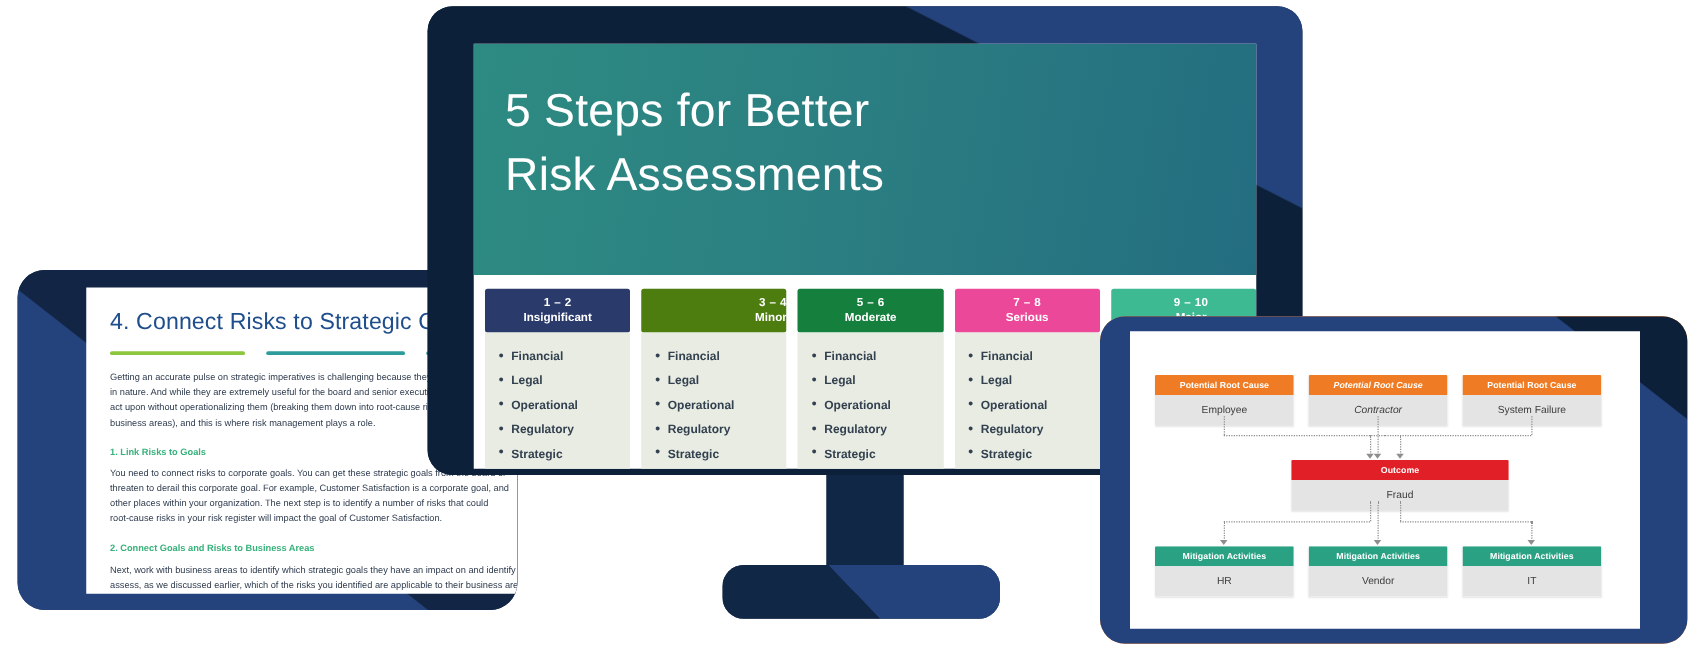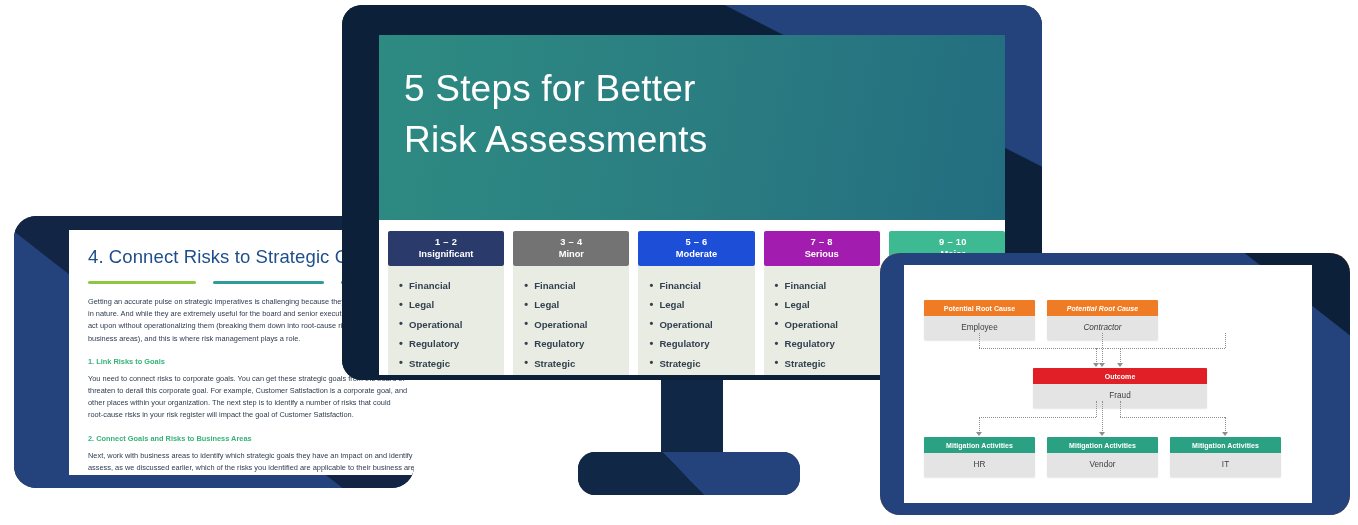--- a/index.html
+++ b/index.html
@@ -228,41 +228,41 @@
             <div class="mhead" style="background: rgb(42, 58, 107);"><span class="rng">1 – 2</span><span>Insignificant</span></div>
             <ul class="mbody">
               <li>Financial</li>
               <li>Legal</li>
               <li>Operational</li>
               <li>Regulatory</li>
               <li>Strategic</li>
             </ul>
           </div>
           <div class="mcol">
-            <div class="mhead" style="background: #737373;"><span class="rng">3 – 4</span><span>Minor</span></div>
-            <ul class="mbody">
-              <li>Financial</li>
-              <li>Legal</li>
-              <li>Operational</li>
-              <li>Regulatory</li>
-              <li>Strategic</li>
-            </ul>
-          </div>
-          <div class="mcol">
-            <div class="mhead" style="background: #1d4ed8;"><span class="rng">5 – 6</span><span>Moderate</span></div>
-            <ul class="mbody">
-              <li>Financial</li>
-              <li>Legal</li>
-              <li>Operational</li>
-              <li>Regulatory</li>
-              <li>Strategic</li>
-            </ul>
-          </div>
-          <div class="mcol">
-            <div class="mhead" style="background: #a21caf;"><span class="rng">7 – 8</span><span>Serious</span></div>
+            <div class="mhead" style="background: #4d7c0f; text-align: right;"><span class="rng">3 – 4</span><span>Minor</span></div>
+            <ul class="mbody">
+              <li>Financial</li>
+              <li>Legal</li>
+              <li>Operational</li>
+              <li>Regulatory</li>
+              <li>Strategic</li>
+            </ul>
+          </div>
+          <div class="mcol">
+            <div class="mhead" style="background: #15803d;"><span class="rng">5 – 6</span><span>Moderate</span></div>
+            <ul class="mbody">
+              <li>Financial</li>
+              <li>Legal</li>
+              <li>Operational</li>
+              <li>Regulatory</li>
+              <li>Strategic</li>
+            </ul>
+          </div>
+          <div class="mcol">
+            <div class="mhead" style="background: #ec4899;"><span class="rng">7 – 8</span><span>Serious</span></div>
             <ul class="mbody">
               <li>Financial</li>
               <li>Legal</li>
               <li>Operational</li>
               <li>Regulatory</li>
               <li>Strategic</li>
             </ul>
           </div>
           <div class="mcol">
             <div class="mhead" style="background: rgb(61, 186, 146); padding-left: 12px;"><span class="rng">9 – 10</span><span>Major</span></div>
@@ -286,20 +286,24 @@
     <div class="bezel-accent"></div>
     <div id="right-screen">
       <div id="diagram">
           <div class="node cause" style="left: 20px; top: 35px;">
             <div class="nh">Potential Root Cause</div>
             <div class="nb">Employee</div>
           </div>
           <div class="node cause" style="left: 143px; top: 35px; font-style: italic;">
             <div class="nh">Potential Root Cause</div>
             <div class="nb">Contractor</div>
+          </div>
+          <div class="node cause" style="left: 266px; top: 35px;">
+            <div class="nh">Potential Root Cause</div>
+            <div class="nb">System Failure</div>
           </div>
           <div class="node outcome" style="left: 129px; top: 103px; width: 174px;">
             <div class="nh">Outcome</div>
             <div class="nb">Fraud</div>
           </div>
           <div class="node mit" style="left: 20px; top: 172px;">
             <div class="nh">Mitigation Activities</div>
             <div class="nb">HR</div>
           </div>
           <div class="node mit" style="left: 266px; top: 172px;">

